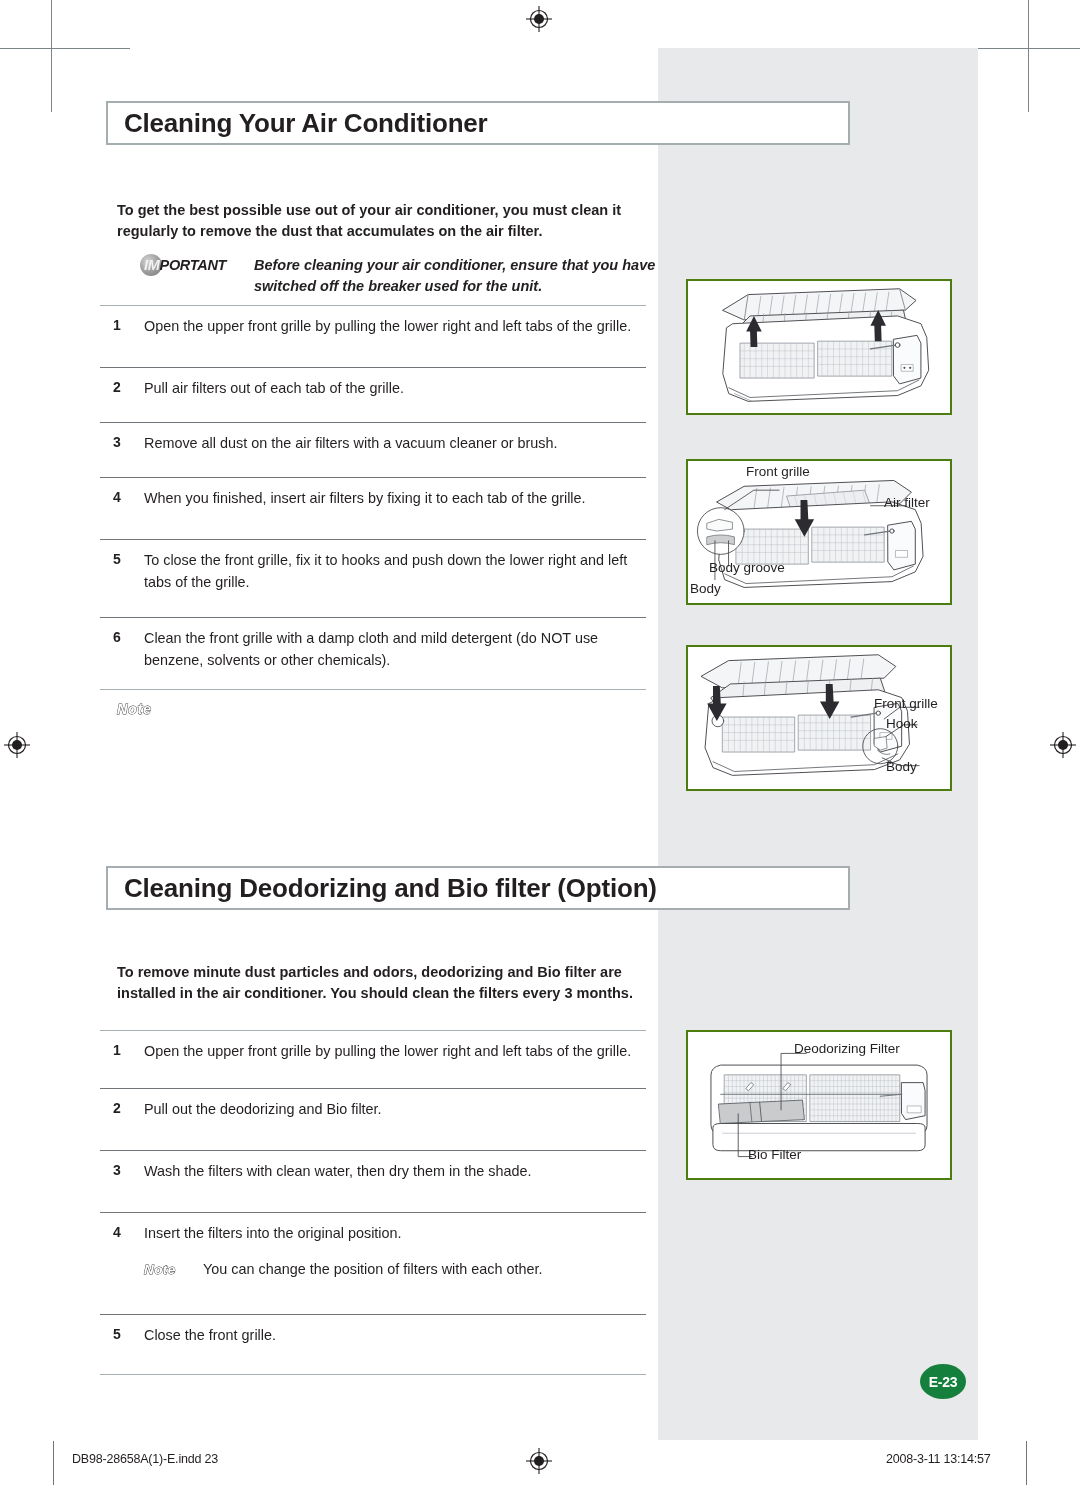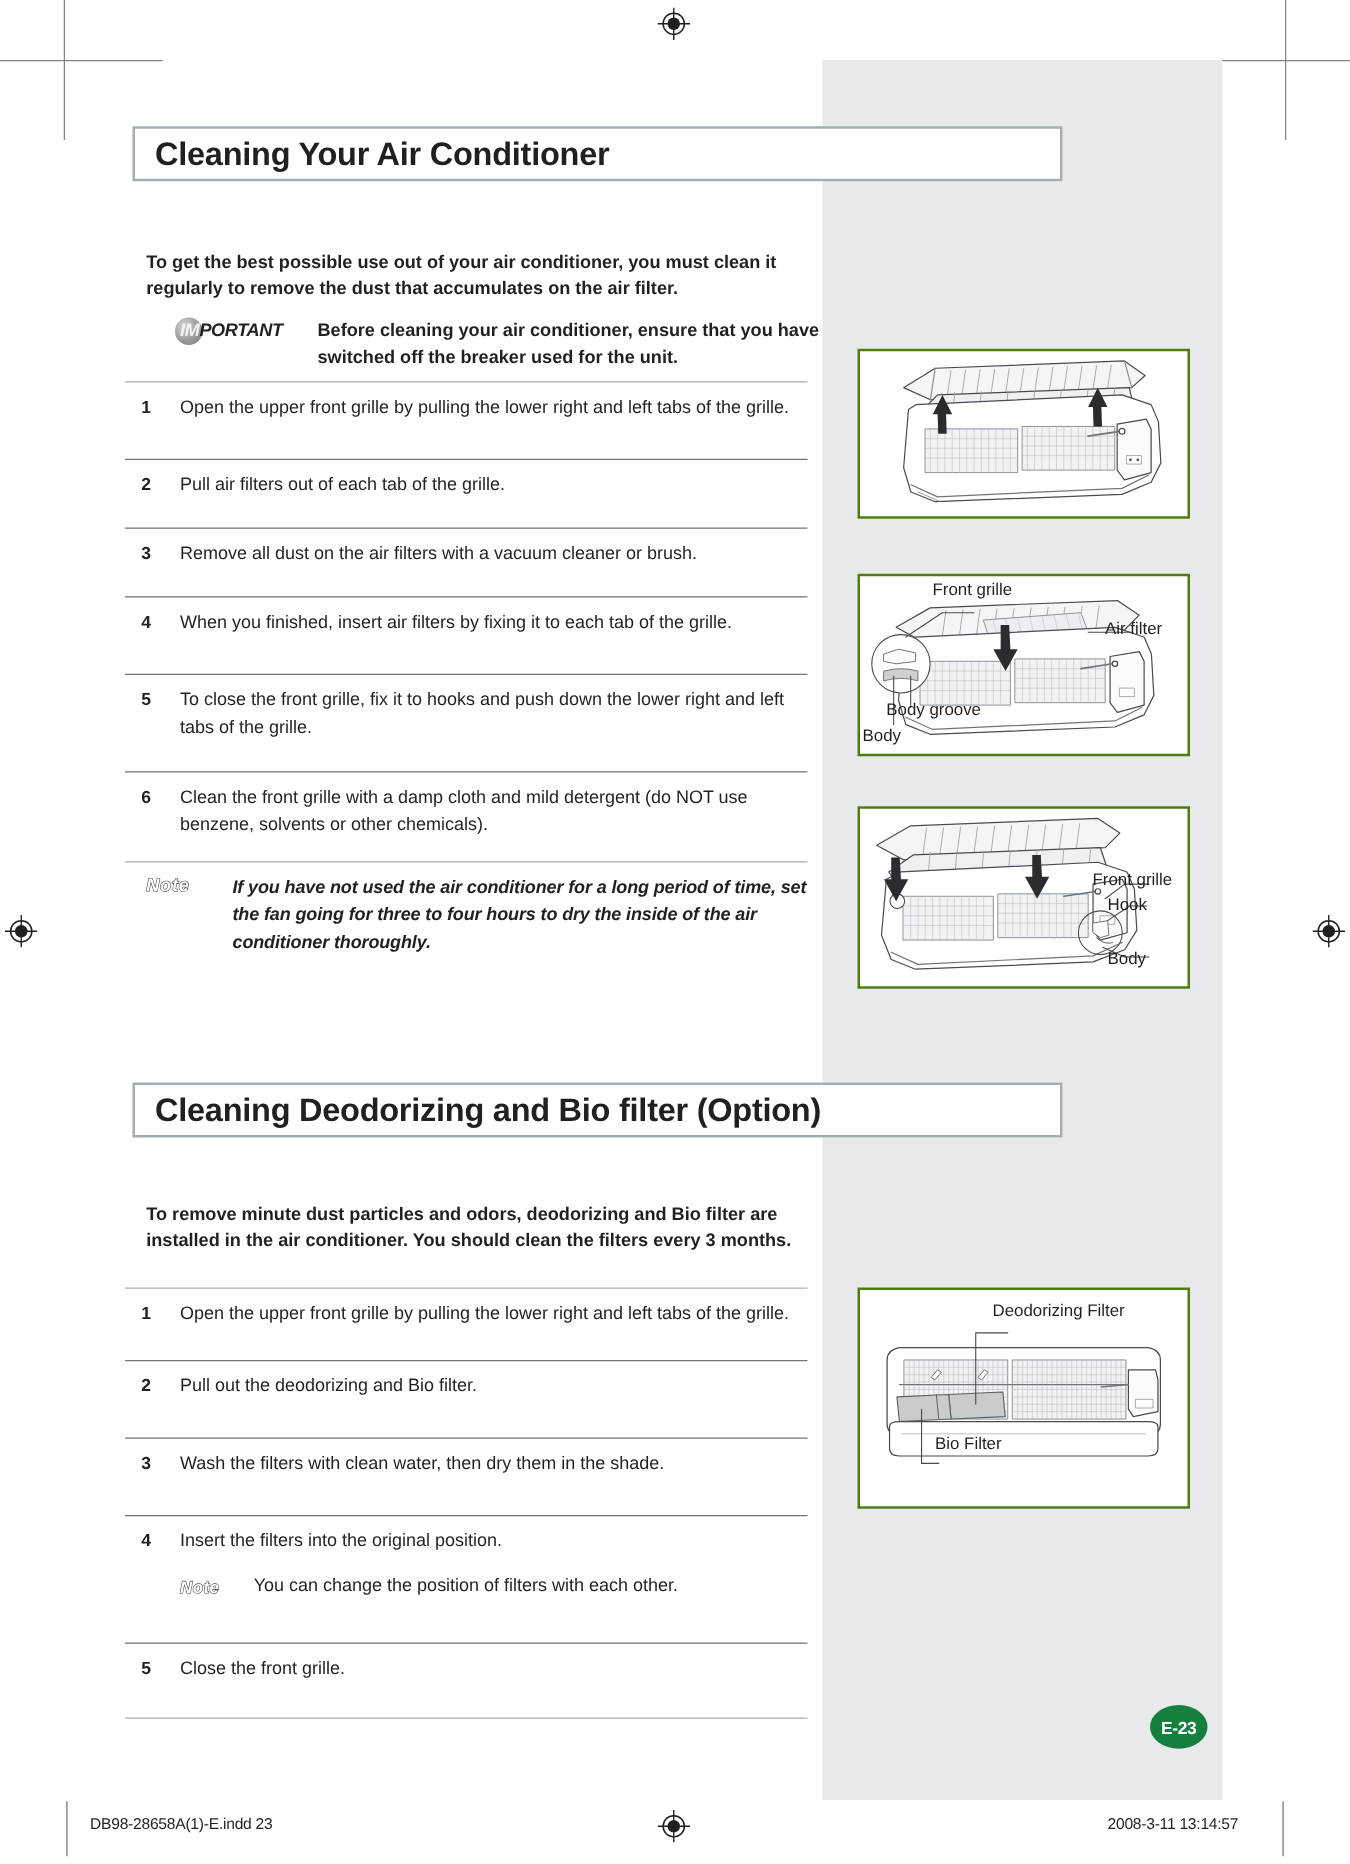--- a/index.html
+++ b/index.html
@@ -105,20 +105,21 @@
     z-index: 1;
     display: inline-block;
     padding-left: 2px;
   }
   .important-tag .tagtext .im { color: #f2f2f2; }
   .important-body {
     flex: 1;
     font-size: 14.5px;
     font-weight: bold;
     line-height: 21px;
+    font-style: italic;
   }
 
   
   .steps {
     position: absolute;
     left: 100px;
     width: 546px;
   }
   .step {
     position: relative;
@@ -343,21 +344,20 @@
   </div>
   <div class="step" style="min-height:72px;">
     <div class="step-inner">
       <div class="step-num">6</div>
       <div class="step-text">Clean the front grille with a damp cloth and mild detergent (do NOT use benzene, solvents or other chemicals).</div>
     </div>
   </div>
   <div class="step" style="min-height:90px; border-top:1.6px solid #a9b0b4;">
     <div class="note-row">
       <div class="note-tag">Note</div>
-      <div class="note-body">If you have not used the air conditioner for a long period of time, set the fan going for three to four hours to dry the inside of the air conditioner thoroughly.</div>
     </div>
   </div>
 </div>
 
 <div class="section-head" style="top:866px;">
   <span class="title">Cleaning Deodorizing and Bio filter (Option)</span>
 </div>
 
 <div class="intro" style="top:962px;">To remove minute dust particles and odors, deodorizing and Bio filter are installed in the air conditioner. You should clean the filters every 3 months.</div>
 
@@ -660,21 +660,21 @@
     <g fill="#2b2b30" stroke="none">
       <path d="M24 40 L31 40 L32 58 L38 58 L28 76 L18 58 L24 58 Z"></path>
       <path d="M140 38 L147 38 L148 56 L154 56 L144 74 L134 56 L140 56 Z"></path>
     </g>
   </svg>
   <div style="position:absolute; left:186px; top:49px; font-size:13.5px; color:#231f20;">Front grille</div>
   <div style="position:absolute; left:198px; top:69px; font-size:13.5px; color:#231f20;">Hook</div>
   <div style="position:absolute; left:198px; top:112px; font-size:13.5px; color:#231f20;">Body</div>
 </div>
 
-<div class="fig" style="left:686px; top:1030px; width:266px; height:177px;">
+<div class="fig" style="left:686px; top:1030px; width:266px; height:150px;">
   <svg viewBox="0 0 266 150" aria-hidden="true">
     <g fill="none" stroke="#4a4a50" stroke-width="1" stroke-linejoin="round" stroke-linecap="round">
 
       <path d="M22 44 Q22 36 32 34 L234 34 Q244 36 244 44 L244 96 Q244 104 234 106 L32 106 Q22 104 22 96 Z" fill="#ffffff"></path>
 
       <rect x="36" y="44" width="84" height="48" fill="#f1f2f4" stroke="#8a8f96" stroke-width="0.8"></rect>
       <rect x="124" y="44" width="92" height="48" fill="#f1f2f4" stroke="#8a8f96" stroke-width="0.8"></rect>
       <g stroke="#b0b6bd" stroke-width="0.4">
         <path d="M40 44 L40 92"></path>
           <path d="M44 44 L44 92"></path>

